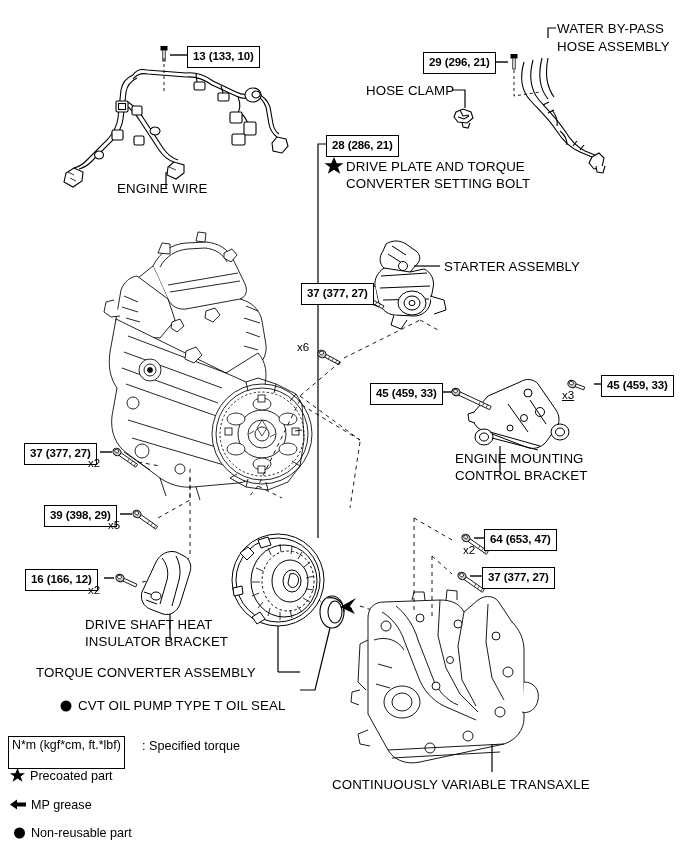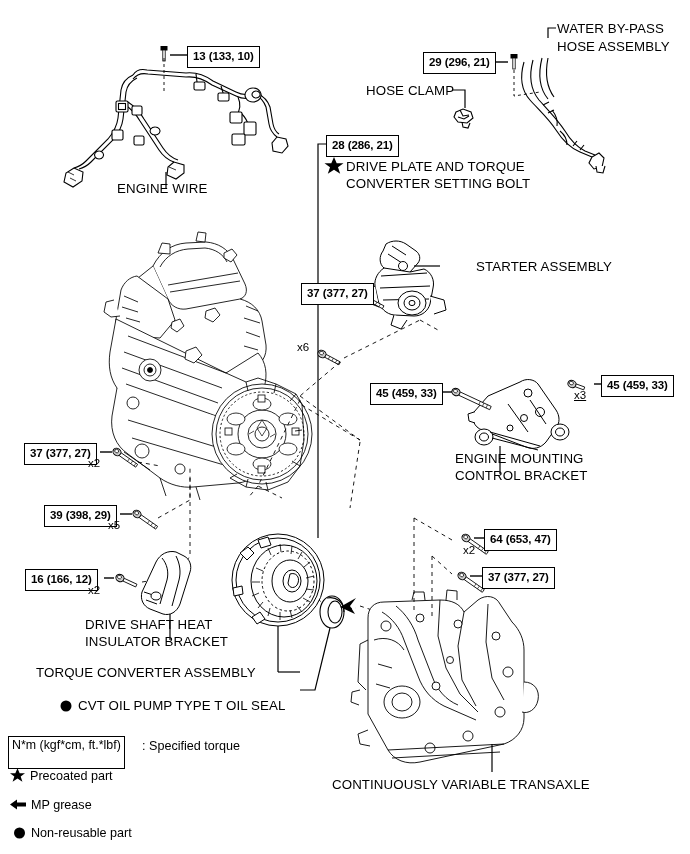--- a/index.html
+++ b/index.html
@@ -465,21 +465,21 @@
 <div class="callout" style="left:423px; top:52px;">29 (296, 21)</div>
 
 <div class="callout" style="left:326px; top:135px;">28 (286, 21)</div>
 
 <div class="callout" style="left:301px; top:283px;">37 (377, 27)</div>
 <div class="qty" style="left:297px; top:342px;">x6</div>
 
 <div class="callout" style="left:370px; top:383px;">45 (459, 33)</div>
 
 <div class="callout" style="left:601px; top:375px;">45 (459, 33)</div>
-<div class="qty" style="left:574px; top:390px;text-decoration:underline;">x3</div>
+<div class="qty" style="left:562px; top:390px;text-decoration:underline;">x3</div>
 
 <div class="callout" style="left:24px; top:443px;">37 (377, 27)</div>
 <div class="qty" style="left:88px; top:458px;">x2</div>
 
 <div class="callout" style="left:44px; top:505px;">39 (398, 29)</div>
 <div class="qty" style="left:108px; top:520px;">x5</div>
 
 <div class="callout" style="left:25px; top:569px;">16 (166, 12)</div>
 <div class="qty" style="left:88px; top:585px;">x2</div>
 
@@ -491,21 +491,21 @@
 <div class="plain-label" style="left:117px; top:181px;">ENGINE WIRE</div>
 
 <div class="plain-label" style="left:557px; top:21px;">WATER BY-PASS</div>
 <div class="plain-label" style="left:557px; top:39px;">HOSE ASSEMBLY</div>
 
 <div class="plain-label" style="left:366px; top:83px;">HOSE CLAMP</div>
 
 <div class="plain-label" style="left:346px; top:159px;">DRIVE PLATE AND TORQUE</div>
 <div class="plain-label" style="left:346px; top:176px;">CONVERTER SETTING BOLT</div>
 
-<div class="plain-label" style="left:444px; top:259px;margin-left:32px;">STARTER ASSEMBLY</div>
+<div class="plain-label" style="left:444px; top:259px;">STARTER ASSEMBLY</div>
 
 <div class="plain-label" style="left:455px; top:451px;">ENGINE MOUNTING</div>
 <div class="plain-label" style="left:455px; top:468px;">CONTROL BRACKET</div>
 
 <div class="plain-label" style="left:85px; top:617px;">DRIVE SHAFT HEAT</div>
 <div class="plain-label" style="left:85px; top:634px;">INSULATOR BRACKET</div>
 
 <div class="plain-label" style="left:78px; top:698px;">CVT OIL PUMP TYPE T OIL SEAL</div>
 
 <div class="plain-label" style="left:36px; top:665px;">TORQUE CONVERTER ASSEMBLY</div>

